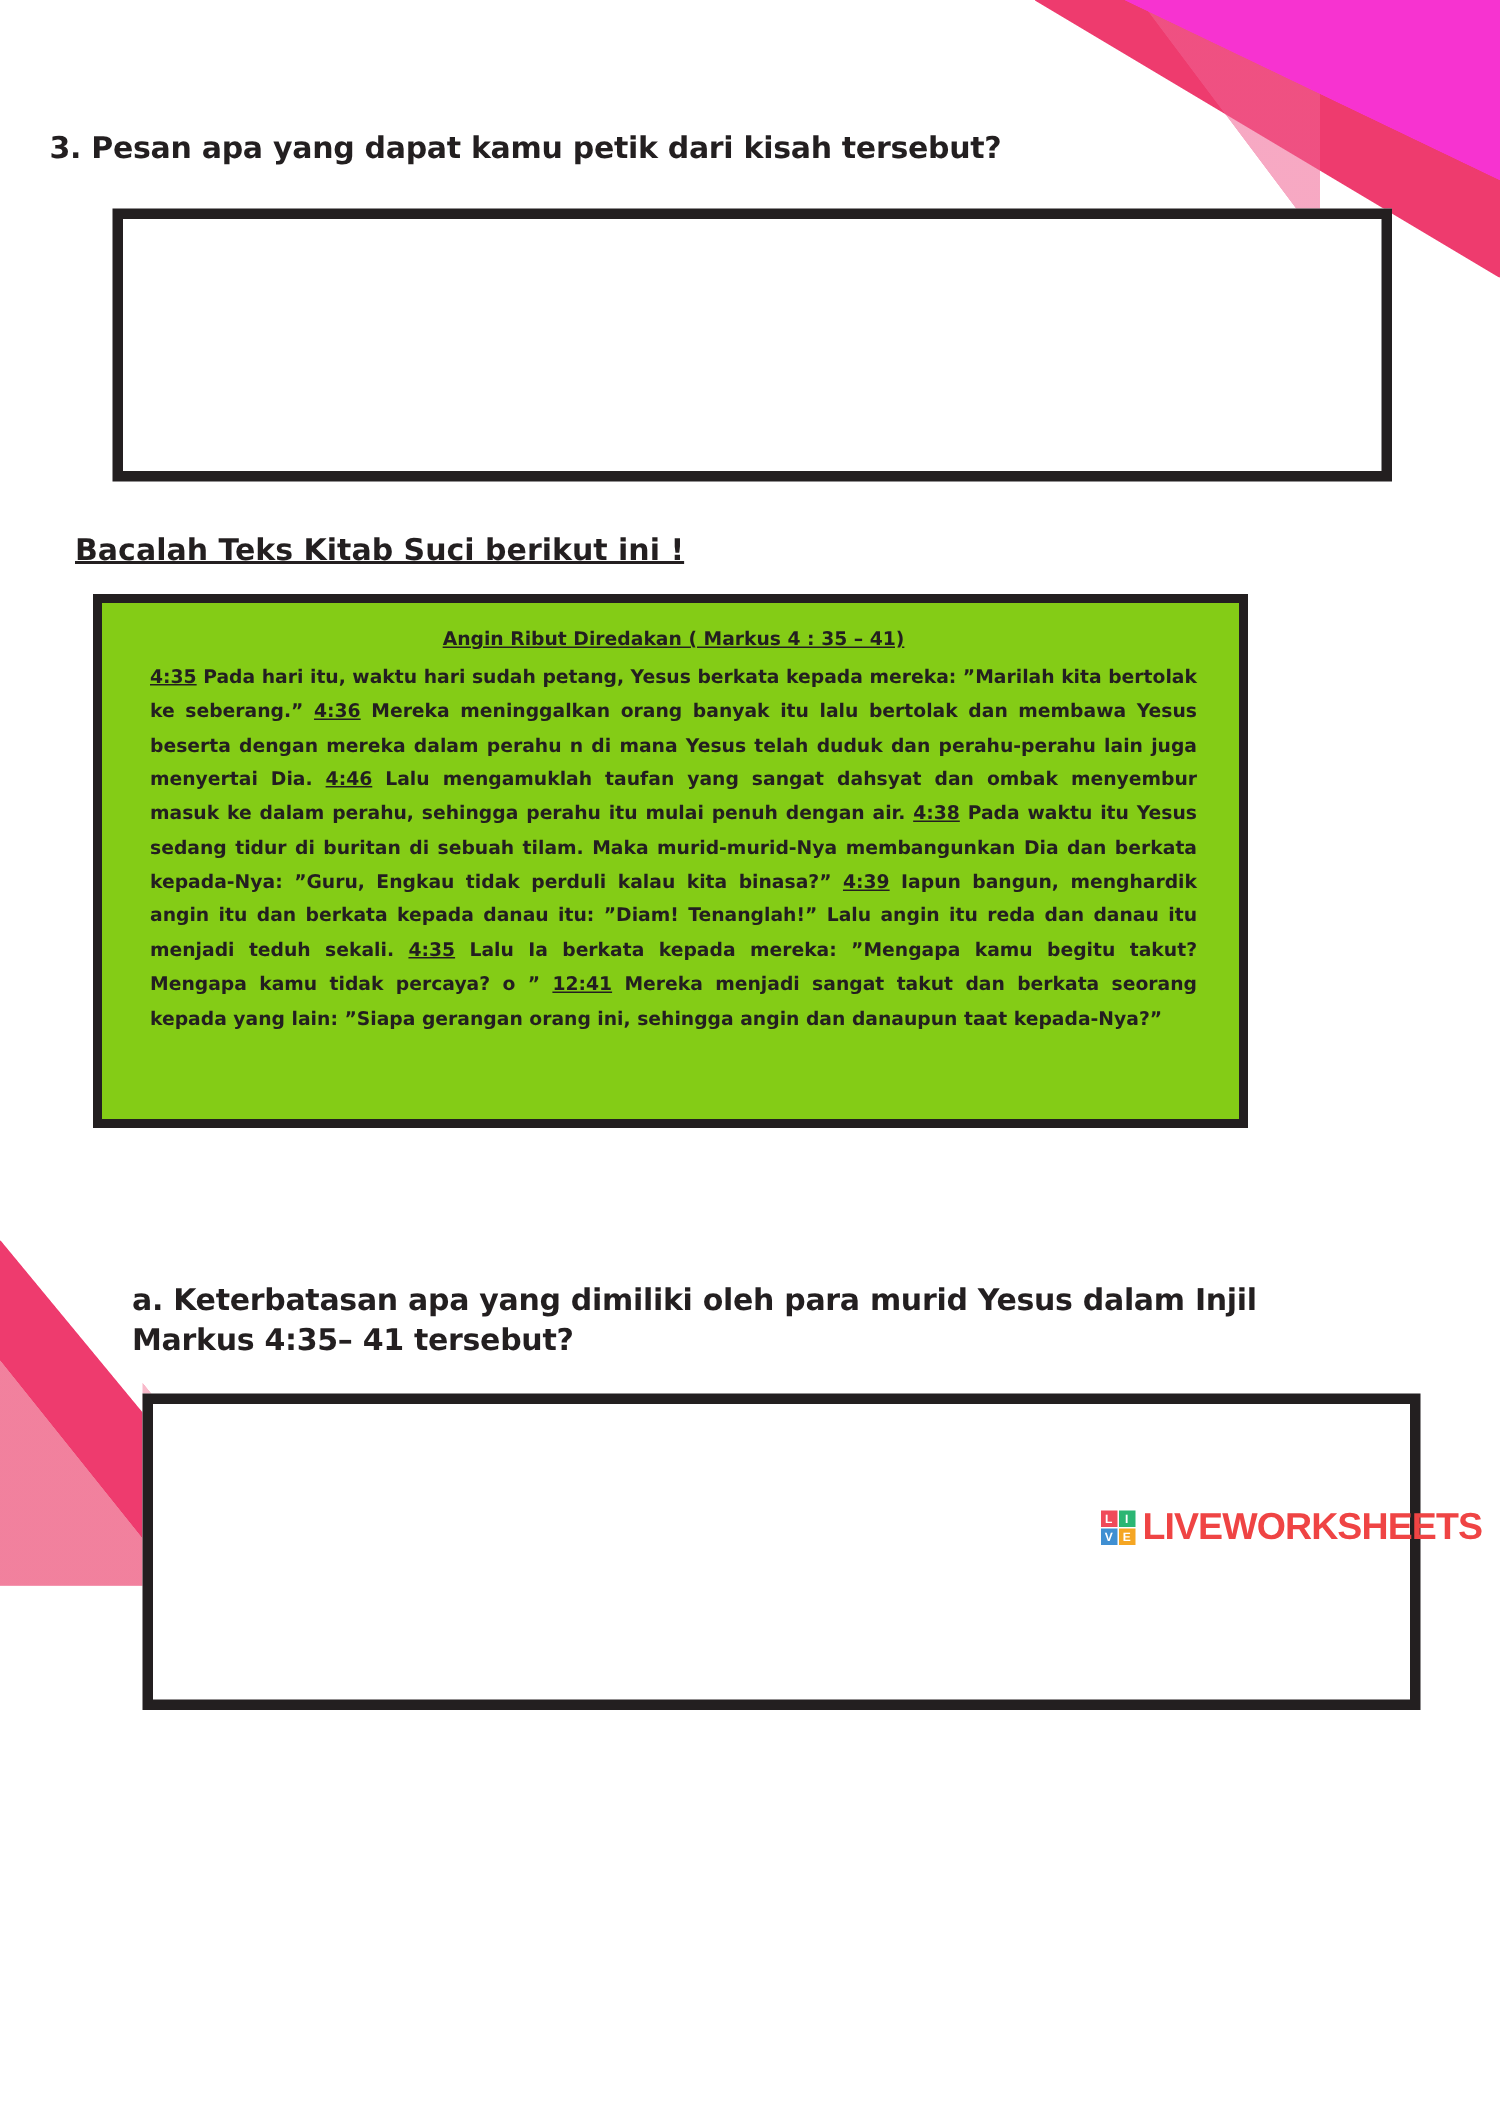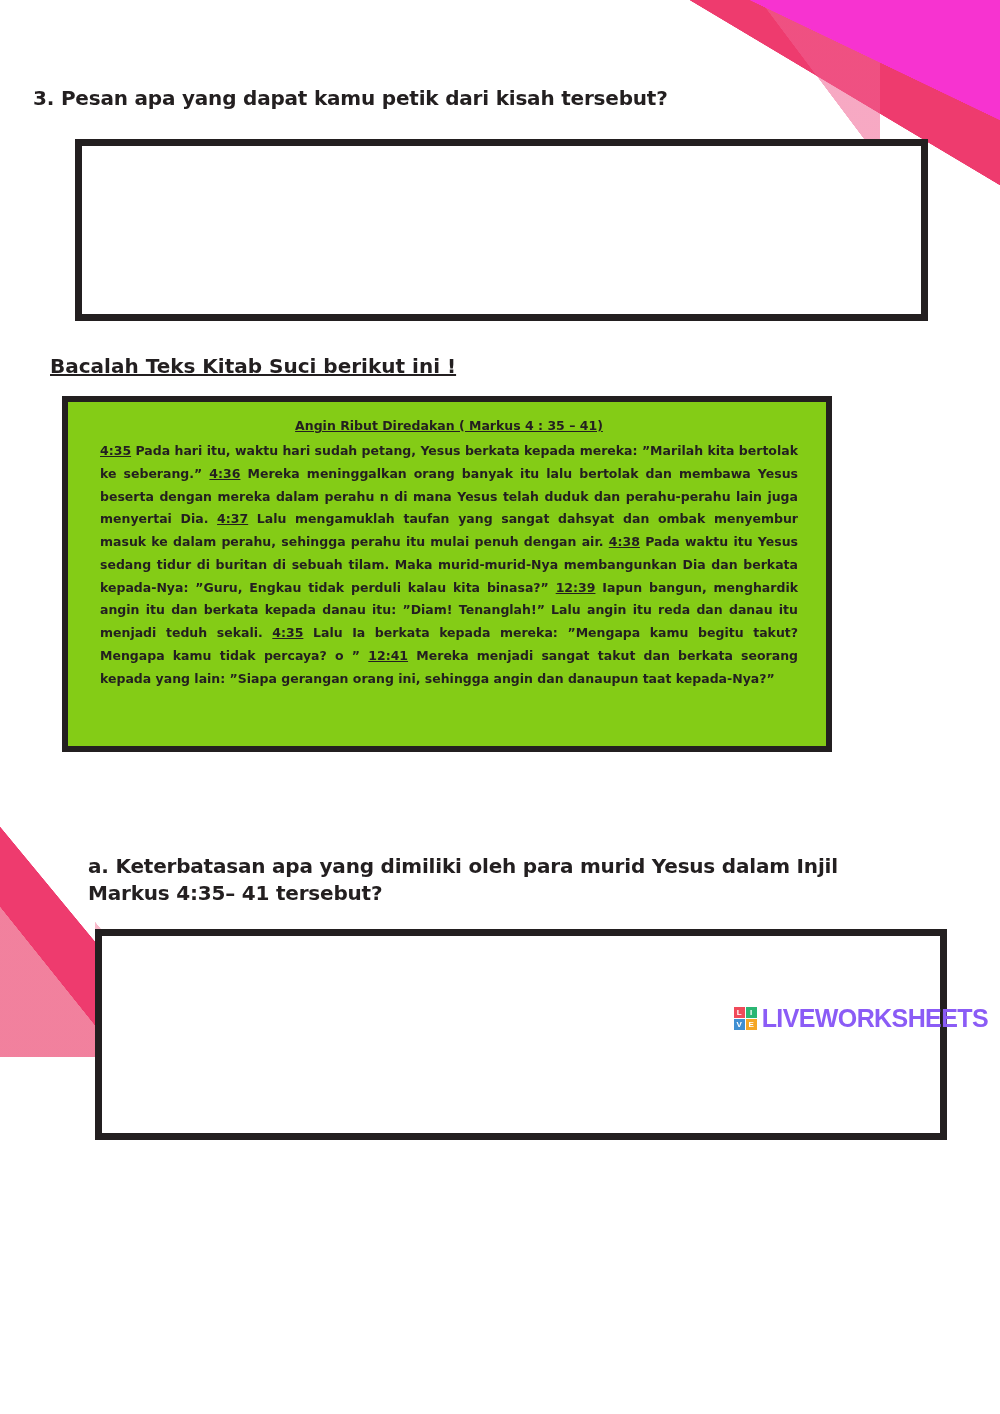--- a/index.html
+++ b/index.html
@@ -152,21 +152,21 @@
   }
   .lw-l { background: #f04a5a; }
   .lw-i { background: #2bb673; }
   .lw-v { background: #3f8fd2; }
   .lw-e { background: #f5a623; }
   .lw-text {
     font-family: "Liberation Sans", sans-serif;
     font-weight: bold;
     font-size: 25px;
     letter-spacing: -0.6px;
-    color: #8b5cf6;
+    color: #ef4444;
   }
 </style>
 </head>
 <body>
 
 <div class="page">
 
   <div class="deco deco-tr-pink"></div>
   <div class="deco deco-tr-light"></div>
   <div class="deco deco-tr-bright"></div>
@@ -180,25 +180,25 @@
 
   <div class="read-label" style="left:50px; top:354px;text-decoration:underline;">Bacalah Teks Kitab Suci berikut ini !</div>
 
   <div class="scripture-box" style="left:62px; top:396px; width:770px; height:356px;">
     <div class="scripture-title">Angin Ribut Diredakan ( Markus 4 : 35 – 41)</div>
     <div class="scripture-body">
       <span class="vref">4:35</span>
       <span>Pada hari itu, waktu hari sudah petang, Yesus berkata kepada mereka: ”Marilah kita bertolak ke seberang.”</span>
       <span class="vref">4:36</span>
       <span>Mereka meninggalkan orang banyak itu lalu bertolak dan membawa Yesus beserta dengan mereka dalam perahu n  di mana Yesus telah duduk dan perahu-perahu lain juga menyertai Dia.</span>
-      <span class="vref">4:37</span>
+      <span class="vref">4:46</span>
       <span>Lalu mengamuklah taufan yang sangat dahsyat dan ombak menyembur masuk ke dalam perahu, sehingga perahu itu mulai penuh dengan air.</span>
       <span class="vref">4:38</span>
       <span>Pada waktu itu Yesus sedang tidur di buritan di sebuah tilam. Maka murid-murid-Nya membangunkan Dia dan berkata kepada-Nya: ”Guru, Engkau tidak perduli kalau kita binasa?”</span>
-      <span class="vref">12:39</span>
+      <span class="vref">4:39</span>
       <span>Iapun bangun, menghardik angin itu dan berkata kepada danau itu: ”Diam! Tenanglah!” Lalu angin itu reda dan danau itu menjadi teduh sekali.</span>
       <span class="vref">4:35</span>
       <span>Lalu Ia berkata kepada mereka: ”Mengapa kamu begitu takut? Mengapa kamu tidak percaya? o ”</span>
       <span class="vref">12:41</span>
       <span>Mereka menjadi sangat takut dan berkata seorang kepada yang lain: ”Siapa gerangan orang ini, sehingga angin dan danaupun taat kepada-Nya?”</span>
     </div>
   </div>
 
 
   <div class="q-heading" style="left:88px; top:853px; width:830px;">a. Keterbatasan apa yang dimiliki oleh para murid Yesus dalam Injil Markus 4:35– 41 tersebut?</div>

